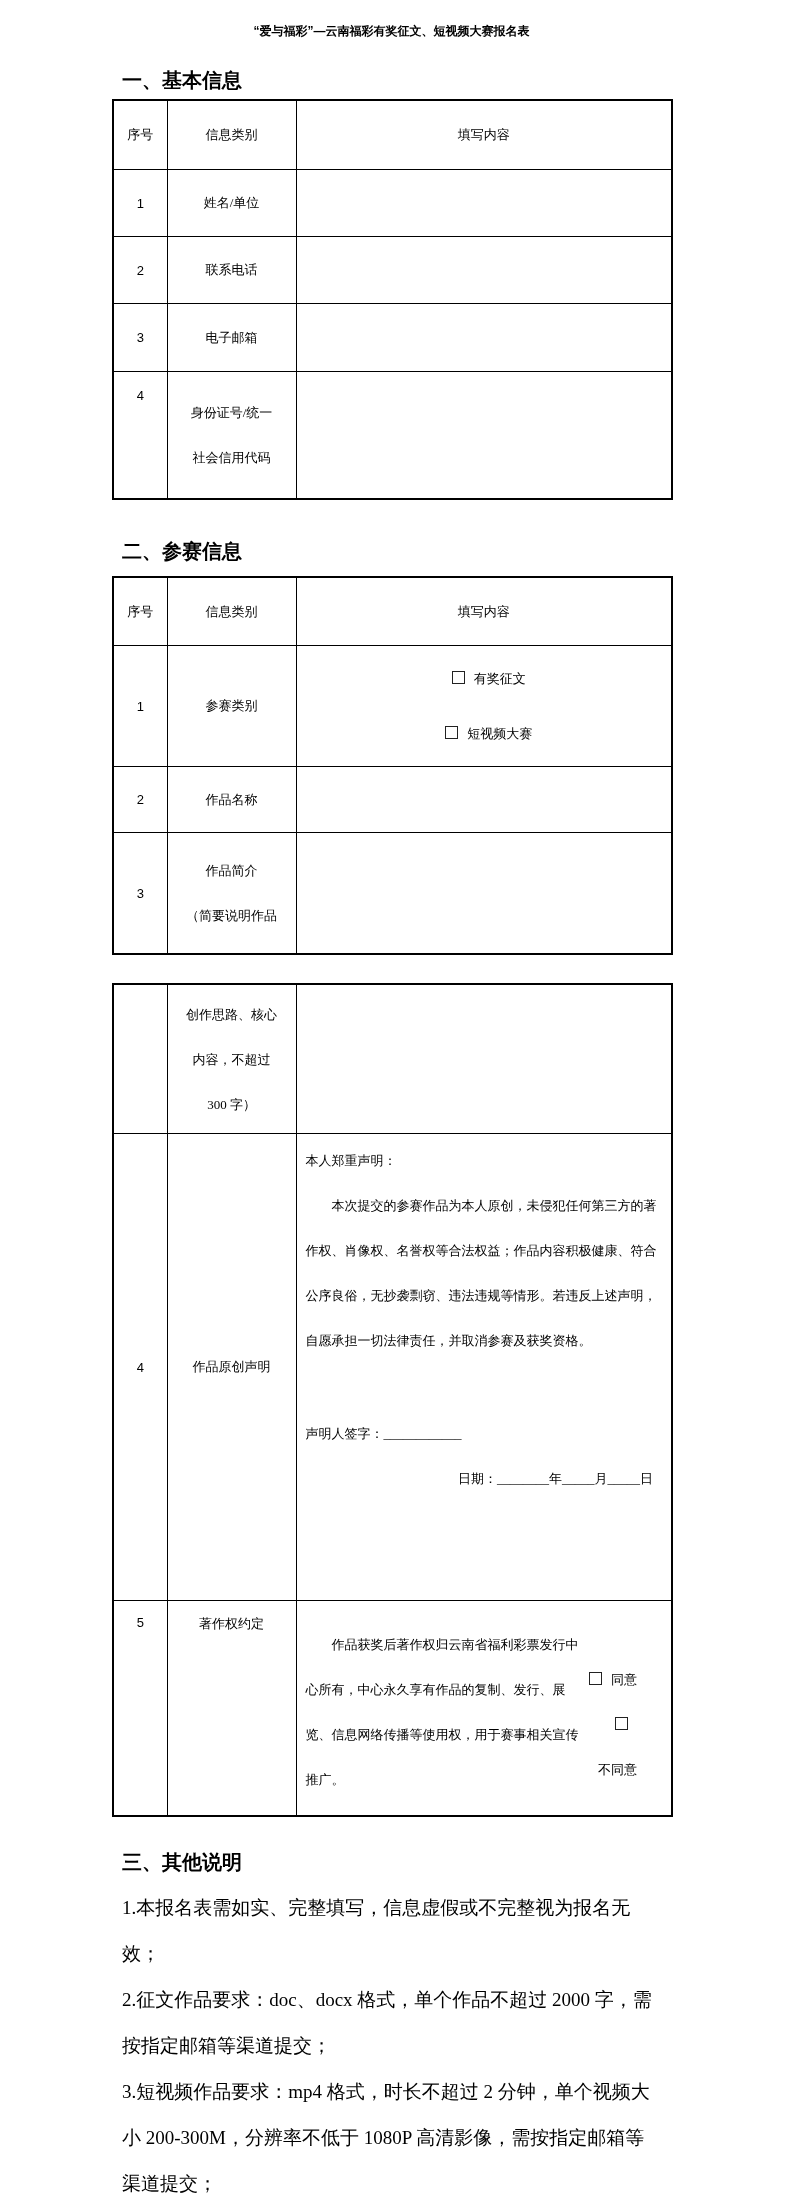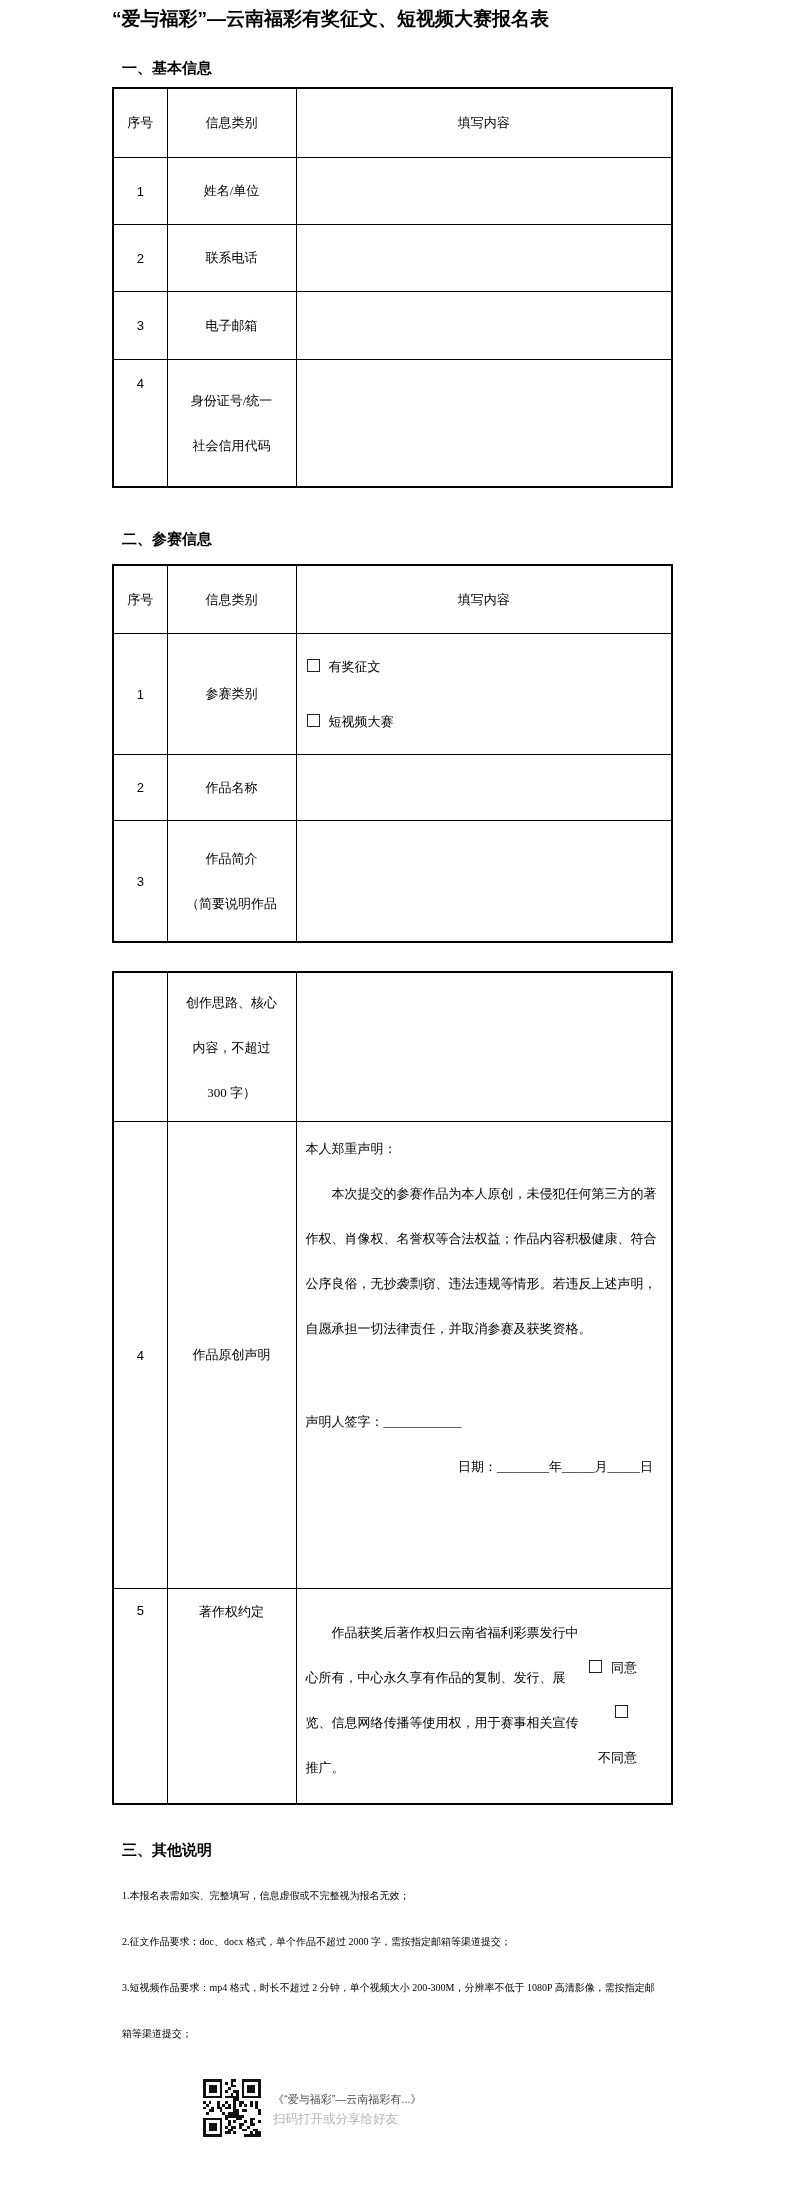--- a/index.html
+++ b/index.html
@@ -1,56 +1,56 @@
 <!DOCTYPE html>
 <html><head>
 <meta charset="utf-8">
 <style>
   html,body{margin:0;padding:0;background:#ffffff;}
   body{width:793px;height:2201px;overflow:hidden;color:#000;
        font-family:"Liberation Serif","DejaVu Serif",serif;}
   .doc{width:559px;margin-left:112px;}
   .doc-title{font-family:"Liberation Sans","DejaVu Sans",sans-serif;font-weight:bold;
-             font-size:19px;text-align:left;padding-top:4px;line-height:30px;}
+             font-size:12px;text-align:center;padding-top:16px;line-height:30px;}
   .sec-heading{font-family:"Liberation Sans","DejaVu Sans",sans-serif;font-weight:bold;
-               font-size:15px;line-height:22px;margin-left:10px;}
+               font-size:20px;line-height:22px;margin-left:10px;}
   .h1{margin-top:23px;}
   .h2{margin-top:40px;}
   .h3{margin-top:22px;line-height:46px;}
   table{border-collapse:collapse;table-layout:fixed;width:559px;border:2px solid #000;}
   td{border:1px solid #000;font-size:13px;text-align:center;vertical-align:middle;
      padding:0;overflow:hidden;}
   .t1{margin-top:8px;}
   .t2{margin-top:14px;}
   .t3{margin-top:28px;}
   .col-no{width:54px;}
   .col-label{width:129px;}
   .col-content{width:376px;}
   .hr68 td{height:68px;} .hr67 td{height:67px;}
   .r66 td{height:66px;} .r65 td{height:65px;} .r67 td{height:67px;}
-  .r110 td{height:110px;} .r120 td{height:120px;} .r148 td{height:148px;}
+  .r110 td{height:110px;} .r120 td{height:120px;text-align:center;} .r148 td{height:148px;}
   .r462 td{height:462px;} .r200 td{height:200px;}
   .no-cell{font-family:"Liberation Sans","DejaVu Sans",sans-serif;}
   .twoline{line-height:45px;}
   .opts{text-align:left;padding-left:10px;}
   .opt-line{line-height:55px;}
   .cb{display:inline-block;width:11px;height:11px;border:1px solid #222;background:#fff;
       margin-right:9px;vertical-align:-1px;}
   .decl-cell{vertical-align:top;text-align:left;padding:4px 10px 0 9px;line-height:45px;}
   .p0{margin:0;}
   .indent{margin:0;text-indent:2em;}
   .sig-line{margin-top:48px;text-align:left;padding-right:8px;}
   .date-line{text-align:right;padding-right:8px;}
   .vtop{vertical-align:top;}
   .pt14{padding-top:14px;}
   .copy-inner{display:flex;flex-direction:row;box-sizing:border-box;height:196px;
               padding:12px 10px 14px 9px;text-align:left;line-height:45px;}
   .agree-line{margin-top:auto;text-align:right;padding-right:24px;}
   .agree-gap{margin-left:28px;}
-  .note-p{margin:0 0 0 10px;width:540px;font-size:10px;line-height:46px;}
+  .note-p{margin:0 0 0 10px;width:540px;font-size:19px;line-height:46px;}
   .footer{display:flex;gap:12px;align-items:center;margin-left:203px;margin-top:22px;}
   .qr{display:block;}
   .qr-text .qr-doc-title{font-family:"Liberation Sans","DejaVu Sans",sans-serif;
        font-size:11px;color:#4d4d4d;line-height:22px;}
   .qr-text .qr-hint{font-family:"Liberation Sans","DejaVu Sans",sans-serif;
        font-size:12.5px;color:#b5b5b5;line-height:18px;}
 </style>
 </head>
 <body>
 

